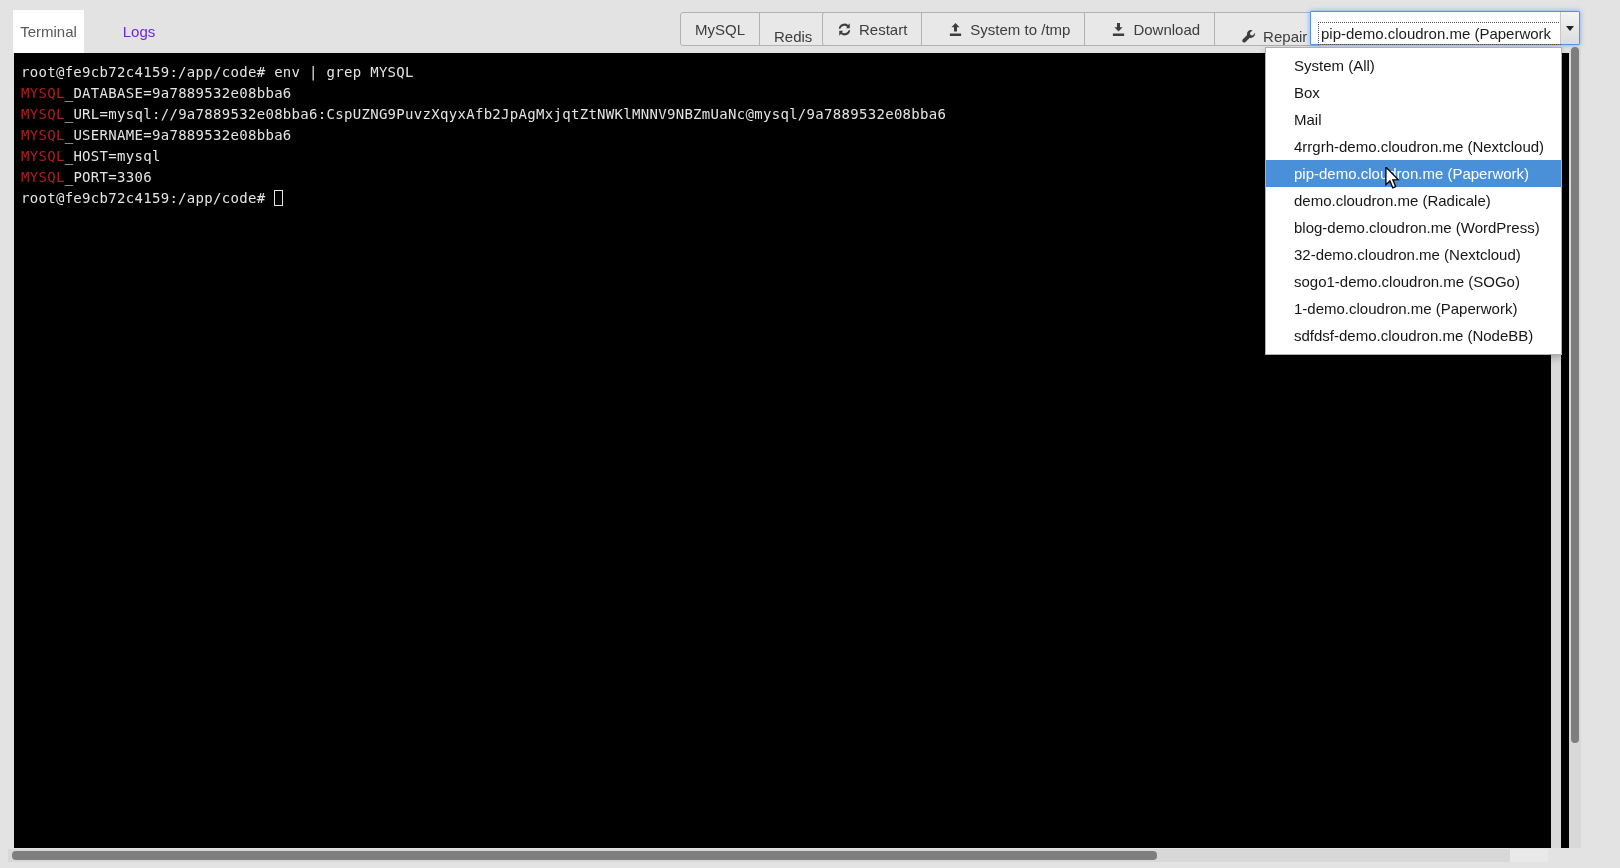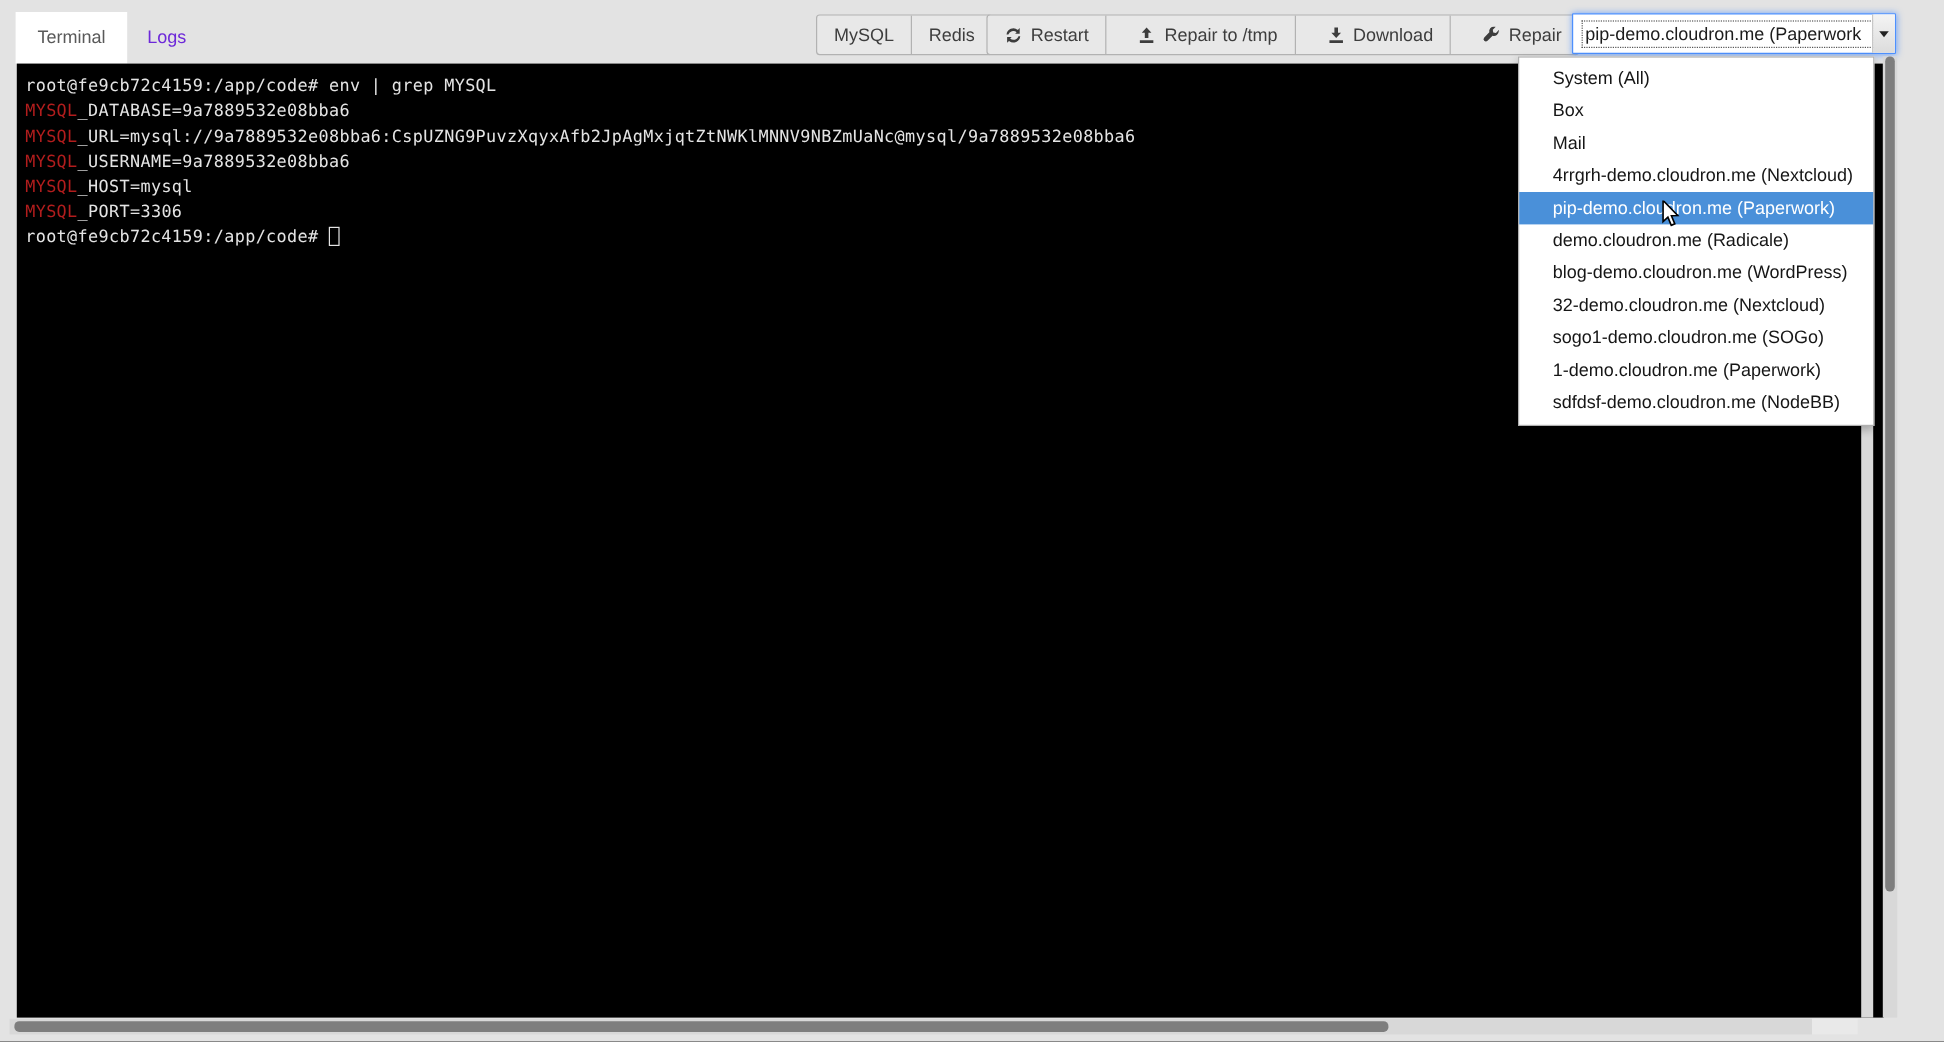--- a/index.html
+++ b/index.html
@@ -3,37 +3,37 @@
 <meta charset="utf-8">
 <style>
   * { margin:0; padding:0; box-sizing:border-box; }
   html,body { width:1620px; height:868px; overflow:hidden; }
   body { background:#e3e3e3; font-family:"Liberation Sans", sans-serif; position:relative; }
 
   
   .tabbar { position:absolute; left:0; top:0; width:100%; height:53px; }
   .tab { position:absolute; top:10px; height:43px; display:flex; align-items:center; justify-content:center;
          font-size:15px; cursor:default; }
-  .tab-terminal { left:13px; width:93px; background:#ffffff; color:#595959; }
+  .tab-terminal { left:13px; width:71px; background:#ffffff; color:#595959; }
   .tab-logs { left:106px; width:66px; background:transparent; color:#6d28d9; }
 
   
   .btn-group { position:absolute; top:12px; display:flex; border:1px solid #b2b2b2; border-radius:3px; background:#e8e8e8; }
   .group-db { left:680px; }
   .group-actions { left:822px;gap:12px; }
   .tbtn { height:32px; padding:0 14px; display:flex; align-items:center; gap:7px;
           font-size:15px; color:#3d3d3d; background:transparent; border:none; border-right:1px solid #b2b2b2;
           font-family:"Liberation Sans", sans-serif; cursor:pointer; white-space:nowrap; }
-  .tbtn:last-child { border-right:none; }
+  .tbtn:last-child { border-right:none;align-items:flex-end; }
   .tbtn svg { width:15px; height:15px; fill:#3d3d3d; flex:none; }
 
   
   .app-select { position:absolute; left:1310px; top:11px; width:270px; height:34px; background:#ffffff;
                 border:1px solid #4d90fe; box-shadow:0 0 5px rgba(77,144,254,.75); border-radius:1px;
-                display:flex; align-items:center; cursor:pointer; }
+                display:flex; align-items:flex-end; cursor:pointer; }
   .app-select-value { flex:1; margin-left:8px; font-size:15px; color:#1c1c1c; white-space:nowrap; overflow:hidden;
                       outline:1px dotted #555; padding:2px 2px; }
   .app-select-arrow { width:19px; height:100%; display:flex; align-items:center; justify-content:center;
                       border-left:1px solid #c7c7c7; background:linear-gradient(#f4f4f4,#dcdcdc); flex:none; }
   .app-select-arrow span { width:0; height:0; border-left:4px solid transparent; border-right:4px solid transparent;
                            border-top:5px solid #222; }
 
   
   .app-dropdown { position:absolute; left:1265px; top:47px; width:297px; background:#ffffff;
                   border:1px solid #b0b0b0; box-shadow:0 3px 7px rgba(0,0,0,.25); z-index:50; padding:4px 0 5px 0; }
@@ -89,21 +89,21 @@
         </svg>
       </span>
     <span>Restart</span>
   </button>
   <button class="tbtn">
     <span style="display:flex">
         <svg viewBox="0 0 16 16">
           <path d="M8 1l4.3 4.6H9.6v4.6H6.4V5.6H3.7L8 1zM2 12.2h12v2.6H2z"></path>
         </svg>
       </span>
-    <span>Repair to /tmp</span>
+    <span>System to /tmp</span>
   </button>
   <button class="tbtn">
     <span style="display:flex">
         <svg viewBox="0 0 16 16">
           <path d="M6.4 1h3.2v4.6h2.7L8 10.2 3.7 5.6h2.7V1zM2 12.2h12v2.6H2z"></path>
         </svg>
       </span>
     <span>Download</span>
   </button>
   <button class="tbtn">

